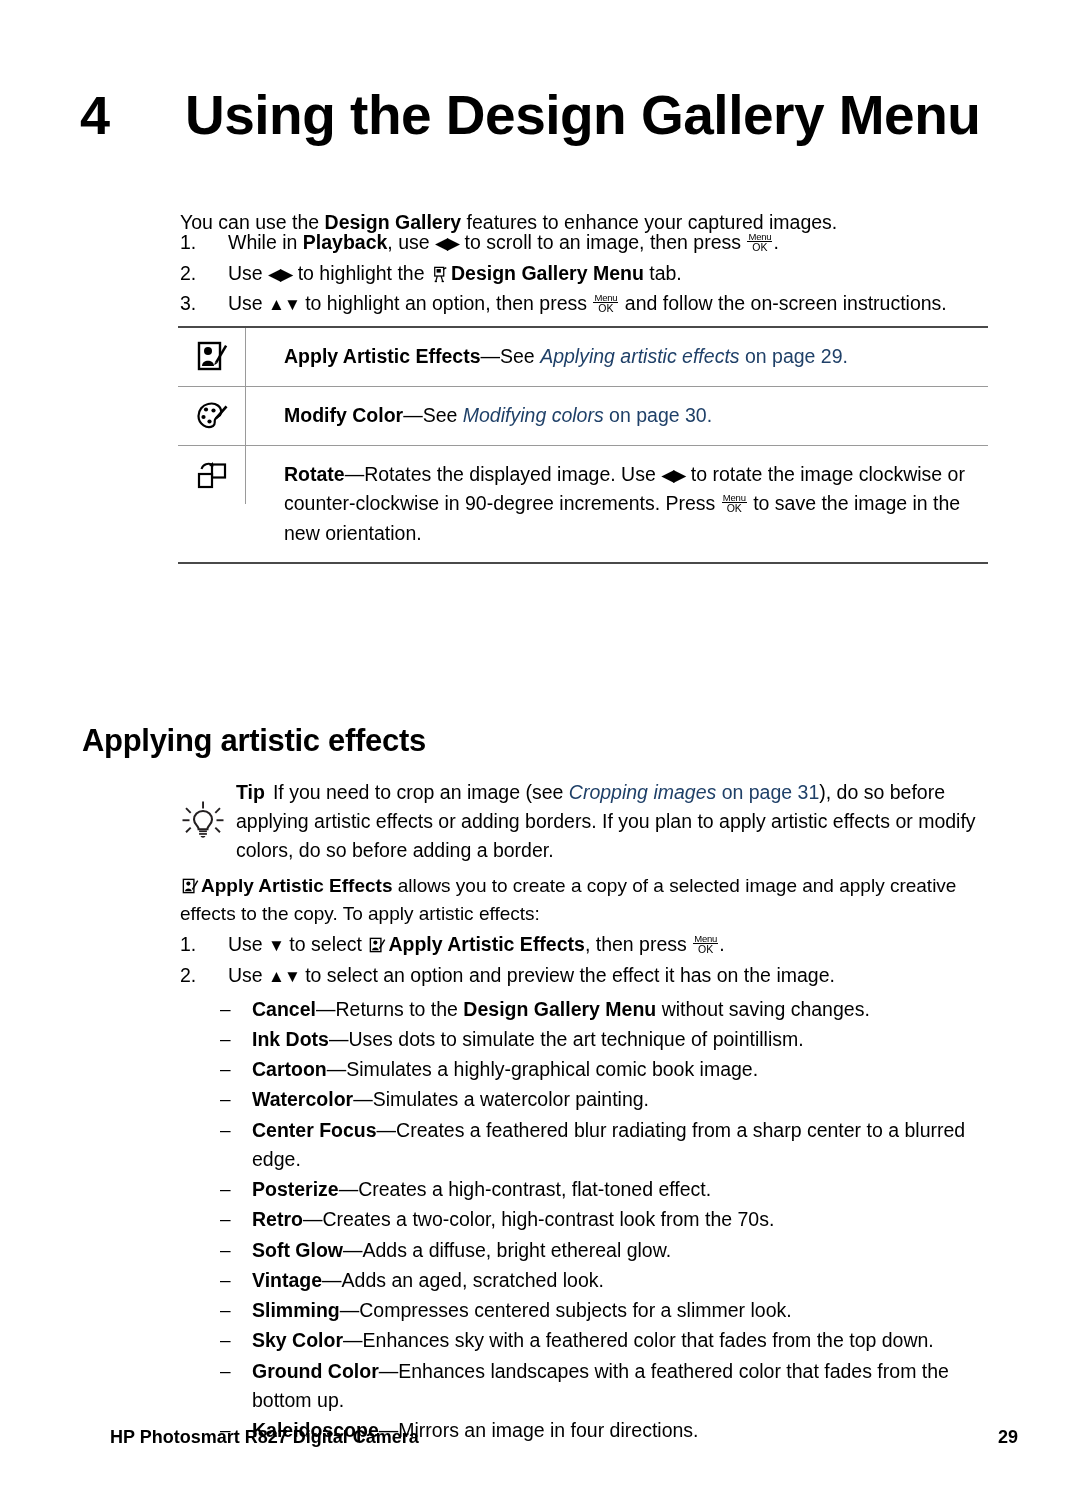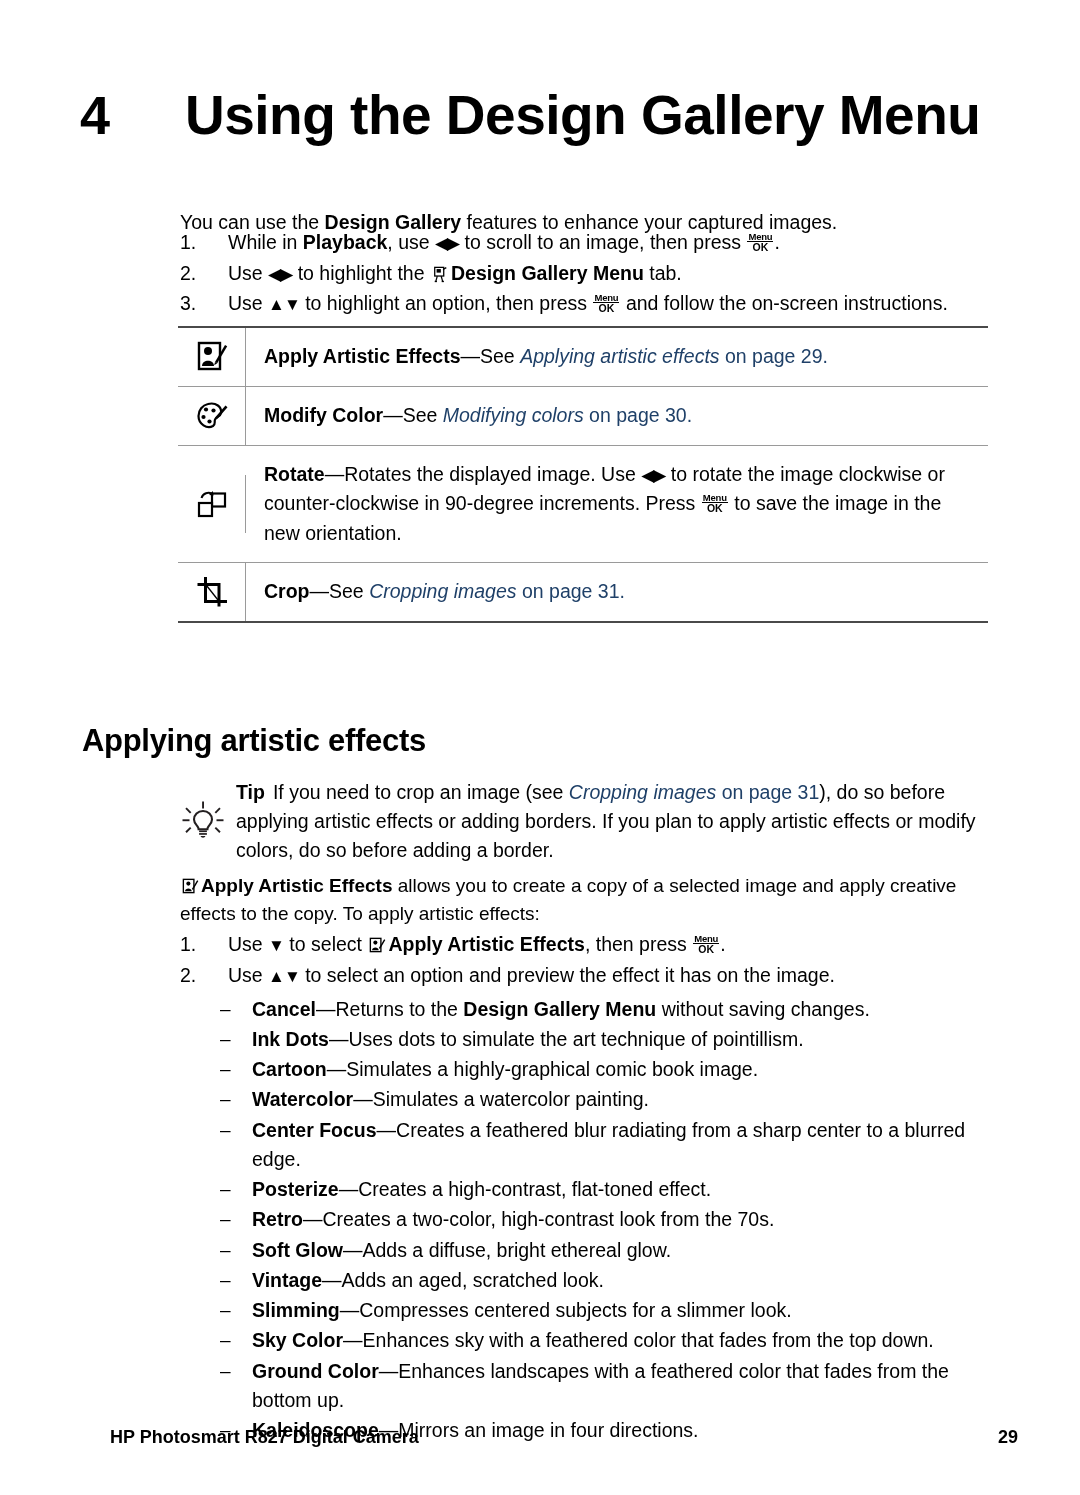--- a/index.html
+++ b/index.html
@@ -85,21 +85,20 @@
   
   .menuok {
     display: inline-block;
     vertical-align: -3px;
     text-align: center;
     line-height: 1;
     margin: 0 1px;
     font-family: "Liberation Sans", sans-serif;
     position: relative;
     top: -1px;
-    font-weight: bold;
   }
   .menuok .m {
     display: block;
     font-size: 9.5px;
     letter-spacing: -0.2px;
     border-bottom: 1.4px solid #000;
     padding: 0 1px 0px 1px;
   }
   .menuok .o {
     display: block;
@@ -123,22 +122,23 @@
   .menu-table {
     position: absolute;
     left: 178px;
     top: 326px;
     width: 810px;
     border-top: 2.2px solid #4a4a4a;
     border-bottom: 2.2px solid #4a4a4a;
   }
   .mt-row {
     display: flex;
-    align-items: center;
+    align-items: flex-start;
     border-bottom: 1.2px solid #9a9a9a;
+    gap: 20px;
   }
   .mt-row:last-child { border-bottom: none; }
   .mt-icon {
     flex: 0 0 68px;
     width: 68px;
     display: flex;
     align-items: center;
     justify-content: center;
     border-right: 1.2px solid #9a9a9a;
     padding: 12px 0;
@@ -313,30 +313,20 @@
         <svg width="34" height="34" viewBox="0 0 34 34">
           <rect x="17" y="6.5" width="13" height="13" fill="#fff" stroke="#000" stroke-width="2.2"></rect>
           <rect x="4" y="16" width="13" height="13" fill="#fff" stroke="#000" stroke-width="2.2"></rect>
           <path d="M6.5 11 C8 6 13.5 4.5 17 7" fill="none" stroke="#000" stroke-width="2"></path>
           <path d="M17.8 4 L18.6 8.6 L14.1 8 Z" fill="#000"></path>
         </svg>
       </div>
       <div class="mt-text"><b>Rotate</b><span>—</span><span>Rotates the displayed image. Use </span><span class="tri">◀▶</span><span> to rotate the image clockwise or counter-clockwise in 90-degree increments. Press </span><span class="menuok"><span class="m">Menu</span><span class="o">OK</span></span><span> to save the image in the new orientation.</span></div>
     </div>
 
-    <div class="mt-row">
-      <div class="mt-icon">
-        <svg width="34" height="34" viewBox="0 0 34 34">
-          <path d="M10.5 2 L10.5 26.5 L32 26.5" fill="none" stroke="#000" stroke-width="3"></path>
-          <path d="M2.5 9.5 L24 9.5 L24 31.5" fill="none" stroke="#000" stroke-width="3"></path>
-          <path d="M11.5 10.5 L23 25" fill="none" stroke="#000" stroke-width="1.3"></path>
-        </svg>
-      </div>
-      <div class="mt-text"><b>Crop</b><span>—</span><span>See </span><span class="lnk">Cropping images</span><span class="lnk-plain"> on page 31.</span></div>
-    </div>
 
   </div>
 
   <div class="sec-head">Applying artistic effects</div>
 
   <div class="tip">
     <div class="tip-icon">
       <svg width="46" height="46" viewBox="0 0 46 46">
         <path d="M23 12 C17.8 12 14 15.8 14 20.5 C14 23.6 15.8 25.4 17.2 27 C18.2 28.1 18.6 29 18.6 30.2 L27.4 30.2 C27.4 29 27.8 28.1 28.8 27 C30.2 25.4 32 23.6 32 20.5 C32 15.8 28.2 12 23 12 Z" fill="none" stroke="#231f20" stroke-width="2.1"></path>
         <rect x="19.1" y="31.4" width="7.8" height="1.7" fill="#231f20"></rect>

